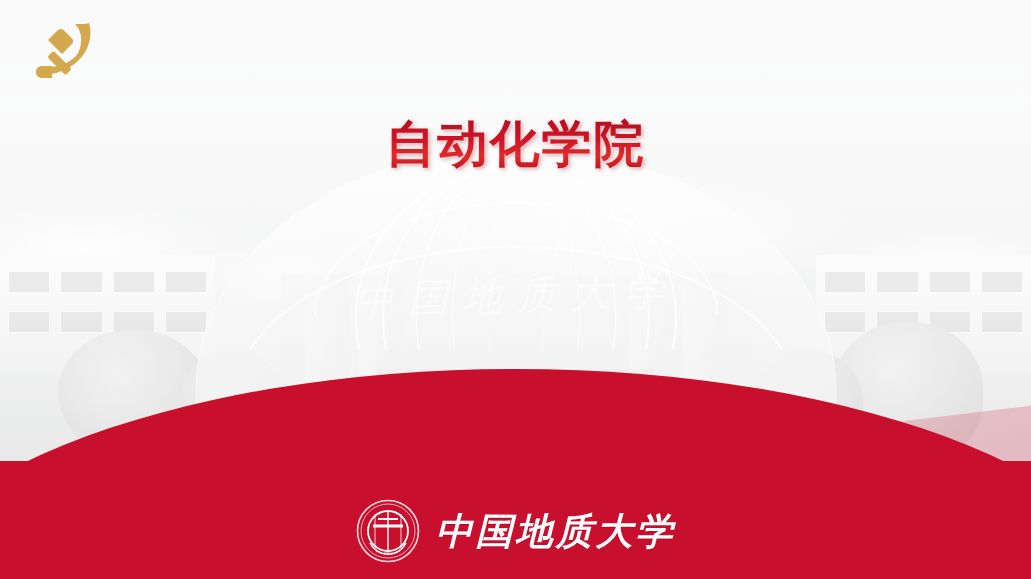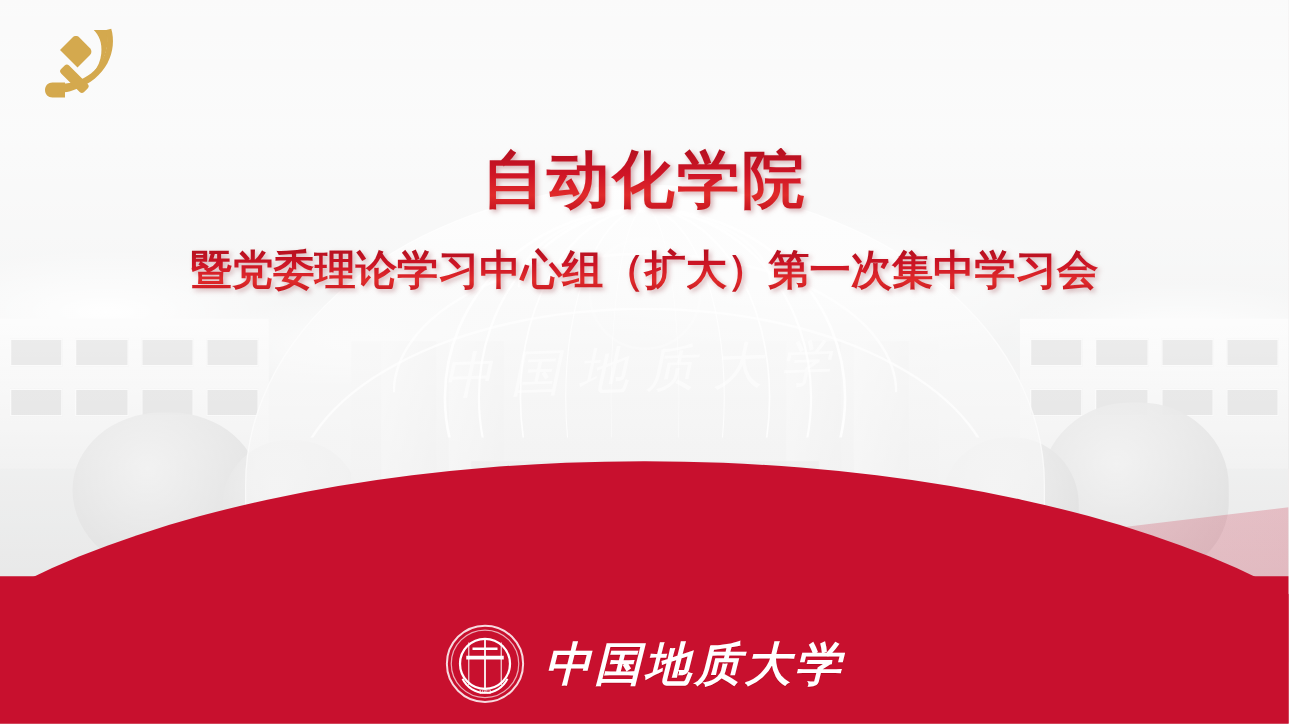--- a/index.html
+++ b/index.html
@@ -290,21 +290,20 @@
 
       <path d="M20 22 L30 12 C31.5 10.5 34 10.5 35.5 12 L44 20.5 C45.5 22 45.5 24.5 44 26 L34 36 Z"></path>
 
       <rect x="27" y="32" width="9" height="26" rx="2.5" transform="rotate(-45 31.5 45)"></rect>
       <path d="M31 34 L39 42 L20 61 C17.8 63.2 14.4 63.2 12.2 61 C10 58.8 10 55.4 12.2 53.2 Z" opacity="0"></path>
     </g>
   </svg>
 
   <div class="titles">
     <div class="t-main">自动化学院</div>
-    <div class="t-sub line2">暨党委理论学习中心组（扩大）第一次集中学习会</div>
   </div>
 
   <div class="uni-logo">
     <svg class="uni-seal" viewBox="0 0 64 64">
       <circle cx="32" cy="32" r="30.5" fill="none" stroke="#ffffff" stroke-width="1.6" opacity=".85"></circle>
       <circle cx="32" cy="32" r="27" fill="none" stroke="#ffffff" stroke-width="1" opacity=".65"></circle>
       <circle cx="32" cy="32" r="20" fill="none" stroke="#ffffff" stroke-width="1.8"></circle>
 
       <line x1="32" y1="12" x2="32" y2="52" stroke="#ffffff" stroke-width="1.4"></line>
       <line x1="19" y1="15" x2="19" y2="49" stroke="#ffffff" stroke-width="1" opacity=".8"></line>

